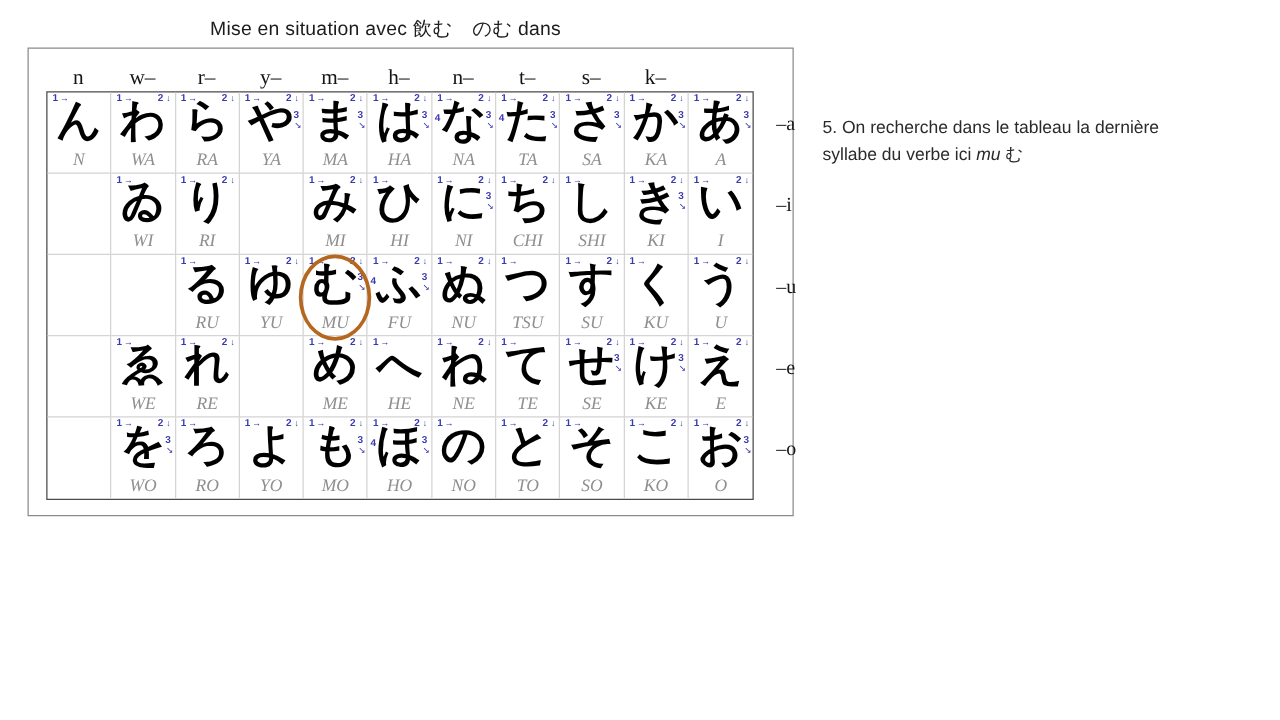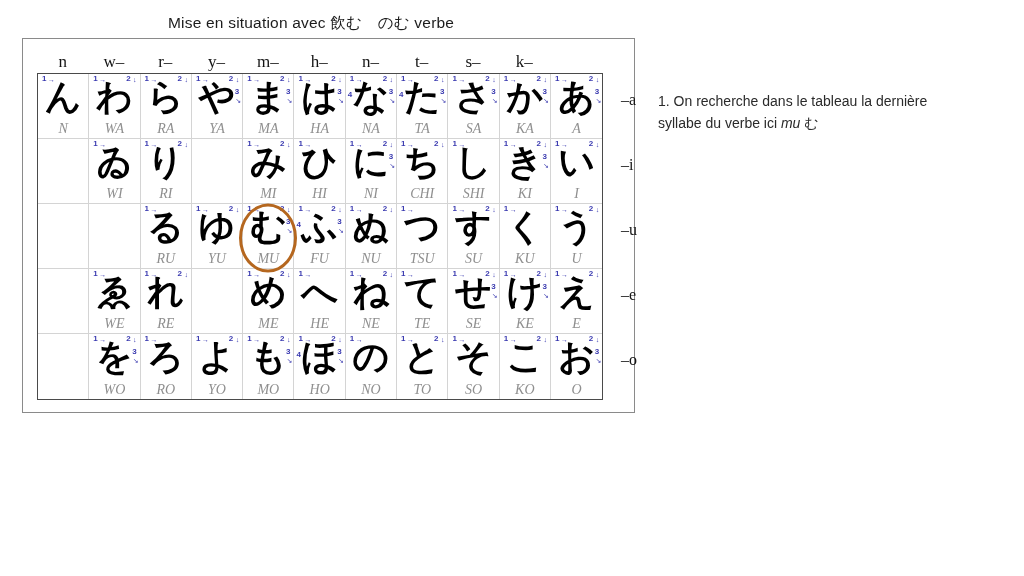--- a/index.html
+++ b/index.html
@@ -68,21 +68,21 @@
   }
   .note{
     position:absolute;left:658px;top:90px;width:302px;
     font-size:14px;line-height:1.6;color:#2a2a2a;
   }
   .note em{font-style:italic;}
 </style>
 </head>
 <body style="--stroke-color: #3a3ab0; --romaji-color: #8f8f8f;">
 
-<div class="title">Mise en situation avec 飲む　のむ verbe</div>
+<div class="title">Mise en situation avec 飲む　のむ dans</div>
 
 <div class="outer-box">
   <div class="col-headers">
       <span>n</span>
       <span>w–</span>
       <span>r–</span>
       <span>y–</span>
       <span>m–</span>
       <span>h–</span>
       <span>n–</span>
@@ -502,14 +502,14 @@
   <div class="row-labels">
       <span>–a</span>
       <span>–i</span>
       <span>–u</span>
       <span>–e</span>
       <span>–o</span>
     </div>
 </div>
 
 <div class="note">
-  <span>1. On recherche dans le tableau la dernière syllabe du verbe ici </span><em>mu</em><span> む</span>
+  <span>5. On recherche dans le tableau la dernière syllabe du verbe ici </span><em>mu</em><span> む</span>
 </div>
 
 </body></html>

